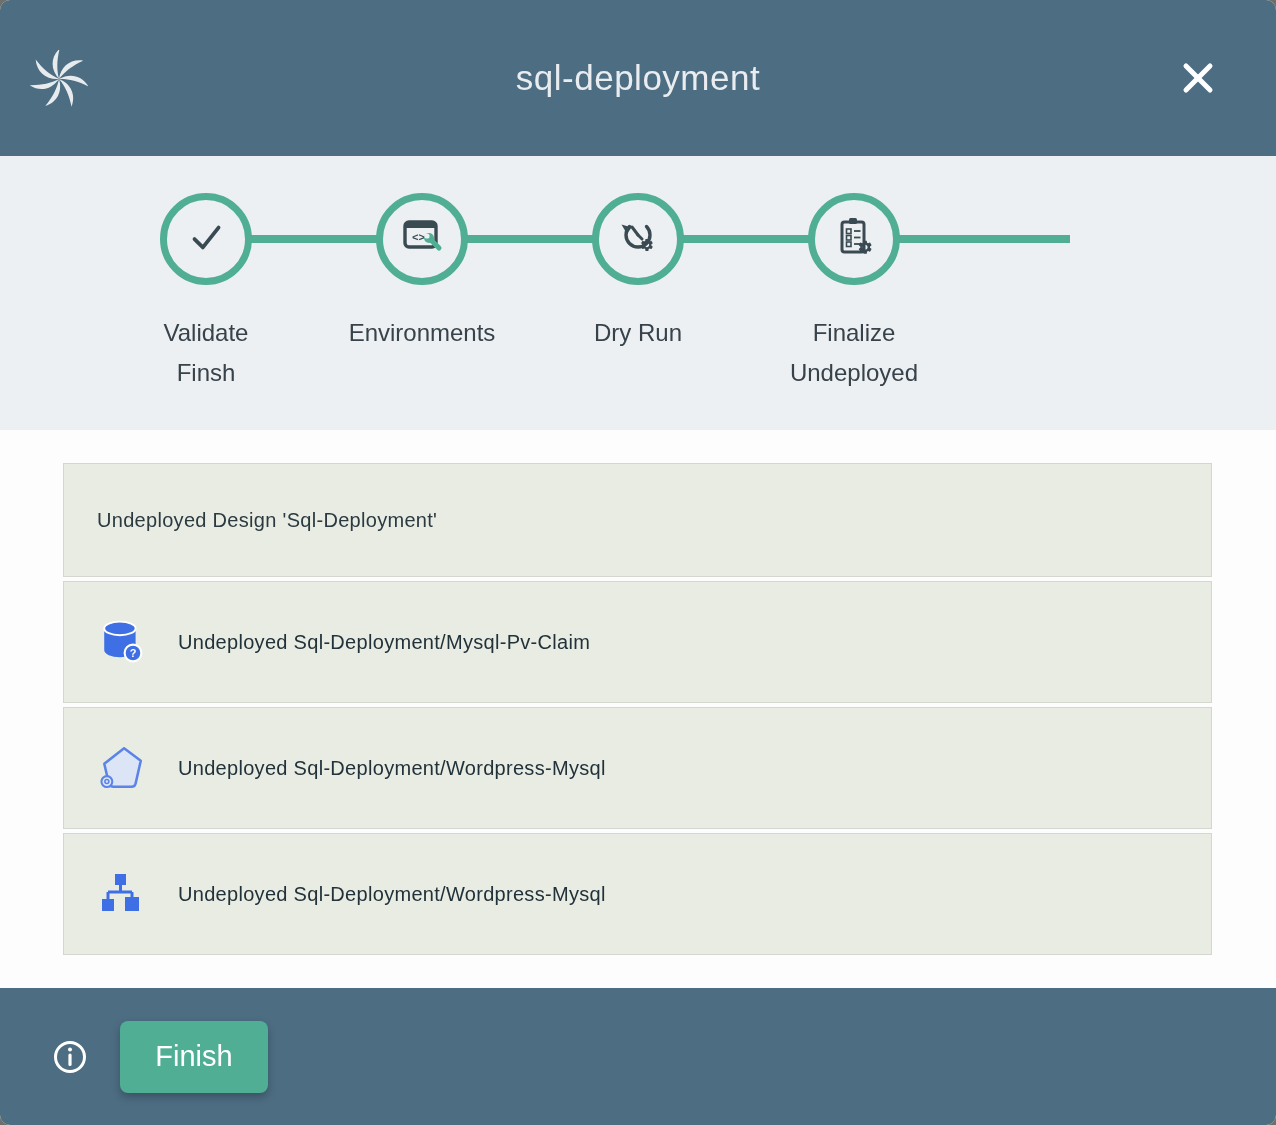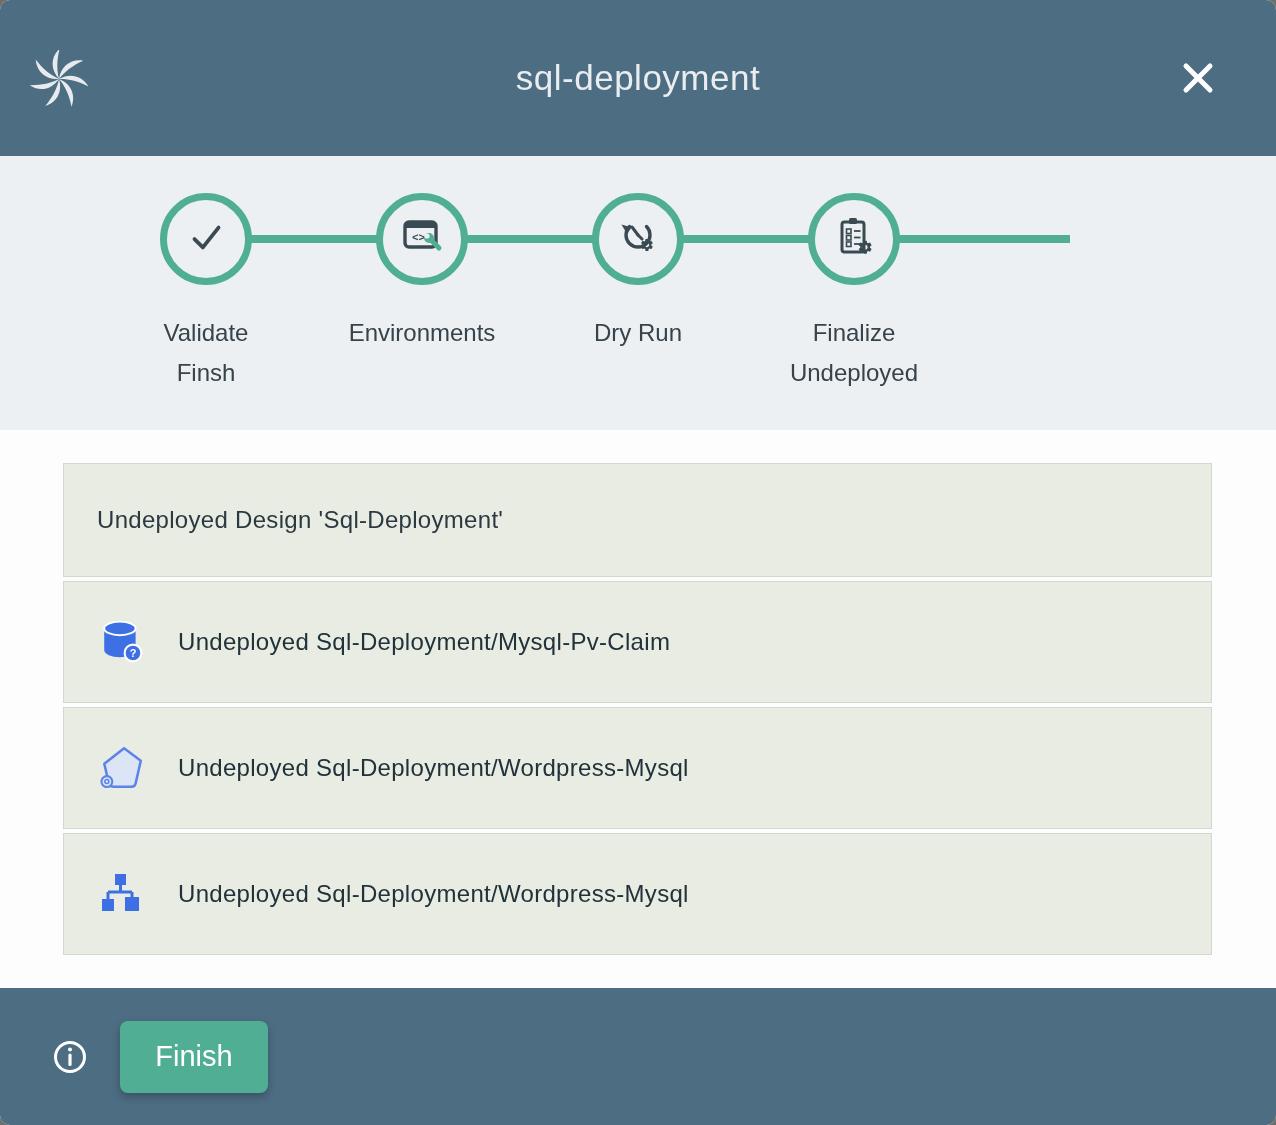--- a/index.html
+++ b/index.html
@@ -20,21 +20,21 @@
   .circle.active{background:#ccd7de;}
   .step-label{margin-top:28px;text-align:center;font-size:24px;line-height:40px;color:#37424a;}
 
   
   .content{flex:1 1 auto;background:#fdfdfe;}
   .panel{margin:33px 64px 0 63px;}
   .row{display:flex;align-items:center;background:#e9ece3;border:1px solid #d4d6d0;margin-bottom:4px;padding-left:33px;box-sizing:border-box;}
   .row.first{height:114px;}
   .row.item{height:122px;}
   .row .icon-box{width:50px;height:50px;margin-right:31px;flex:0 0 50px;display:flex;align-items:center;justify-content:center;}
-  .row-text{font-size:24px;color:#22323a;letter-spacing:0.3px;}
+  .row-text{font-size:20px;color:#22323a;letter-spacing:0.3px;}
   .row.first .row-text{color:#2b3a41;}
 
   
   .ftr{height:137px;flex:0 0 137px;background:#4d6d83;display:flex;align-items:center;}
   .info-btn{margin-left:52px;width:36px;height:36px;cursor:pointer;}
   .btn{border-radius:8px;font-size:29px;display:flex;align-items:center;justify-content:center;cursor:pointer;box-sizing:border-box;font-family:"Liberation Sans",sans-serif;}
   .btn-back{margin-left:auto;width:136px;height:70px;border:2px solid #eef1f3;color:#f4f6f7;background:transparent;}
   .btn-finish{margin-left:32px;margin-right:16px;width:148px;height:72px;background:#4fae93;color:#ffffff;border:none;box-shadow:0 4px 8px rgba(0,0,0,0.25);}
 </style>
 </head>

